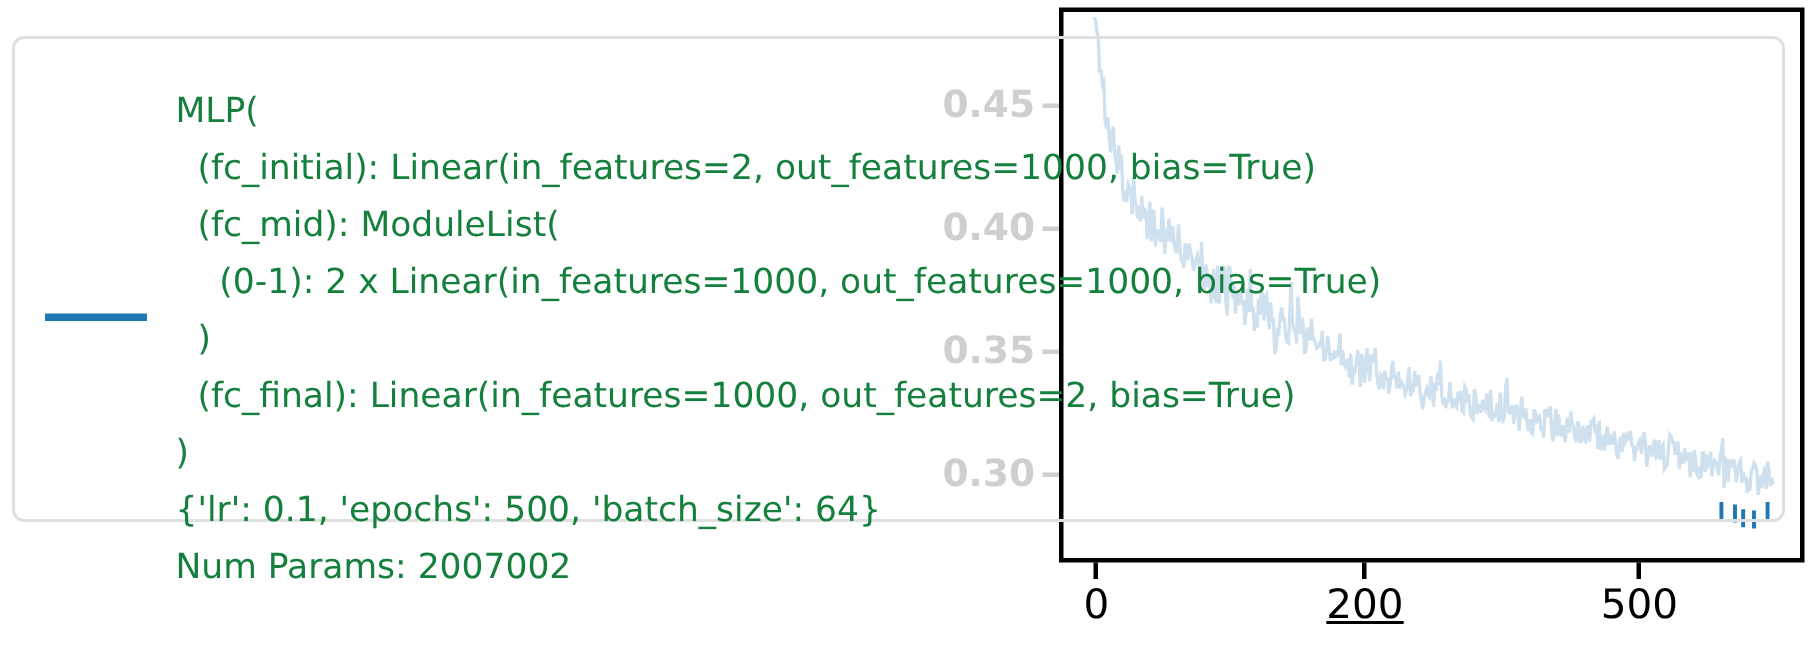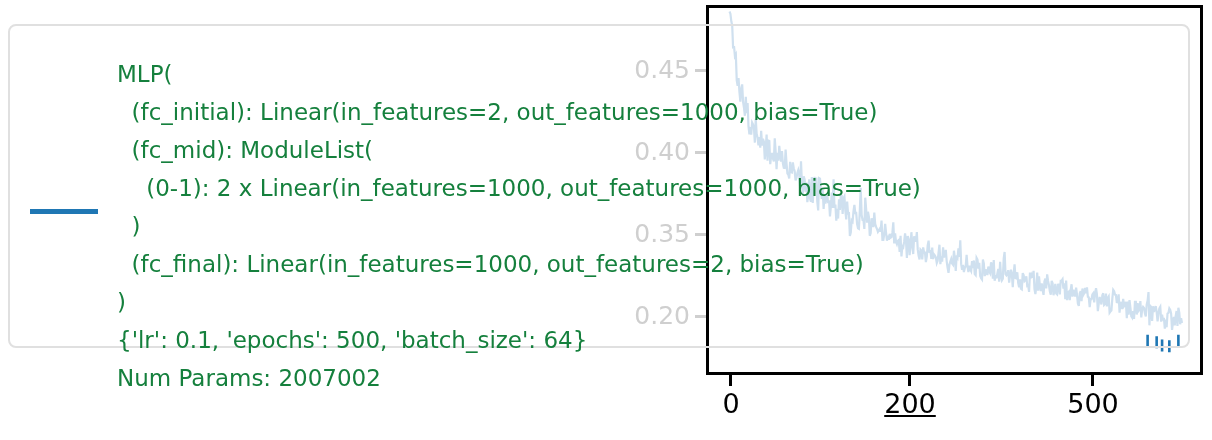--- a/index.html
+++ b/index.html
@@ -8,21 +8,21 @@
 
   
   #plot-area{position:absolute;left:706px;top:5px;width:497px;height:370px;
              border:3px solid #000000;box-sizing:border-box;background:transparent;}
   #plot-clip{position:absolute;left:709px;top:8px;width:491px;height:364px;
              overflow:hidden;}
   #loss-svg{position:absolute;left:0;top:0;}
 
   
   .ytick{position:absolute;color:#cfcfcf;font-size:25px;line-height:25px;
-         text-align:right;width:92px;letter-spacing:0px;}
+         text-align:right;width:92px;letter-spacing:0px;font-weight:bold;}
   .ytick-mark{position:absolute;width:11px;height:3px;background:#cfcfcf;}
 
   
   .xtick{position:absolute;color:#000000;font-size:27px;line-height:27px;
          text-align:center;width:90px;}
   .xtick-mark{position:absolute;width:3px;height:11px;background:#000000;}
 
   
   #legend-box{position:absolute;left:8px;top:24px;width:1182px;height:324px;
               border:2px solid #e0e0e0;border-radius:8px;box-sizing:border-box;
@@ -48,21 +48,21 @@
 <div class="ytick-mark" style="left:695px;top:69px;"></div>
 <div class="ytick" style="left:598px;top:57px;">0.45</div>
 
 <div class="ytick-mark" style="left:695px;top:151px;"></div>
 <div class="ytick" style="left:598px;top:139px;">0.40</div>
 
 <div class="ytick-mark" style="left:695px;top:233px;"></div>
 <div class="ytick" style="left:598px;top:221px;">0.35</div>
 
 <div class="ytick-mark" style="left:695px;top:315px;"></div>
-<div class="ytick" style="left:598px;top:303px;">0.20</div>
+<div class="ytick" style="left:598px;top:303px;">0.30</div>
 
 <div class="xtick-mark" style="left:729px;top:375px;"></div>
 <div class="xtick" style="left:686px;top:390px;">0</div>
 
 <div class="xtick-mark" style="left:908px;top:375px;"></div>
 <div class="xtick" style="left:865px;top:390px;text-decoration:underline;">200</div>
 
 <div class="xtick-mark" style="left:1091px;top:375px;"></div>
 <div class="xtick" style="left:1048px;top:390px;">500</div>
 

